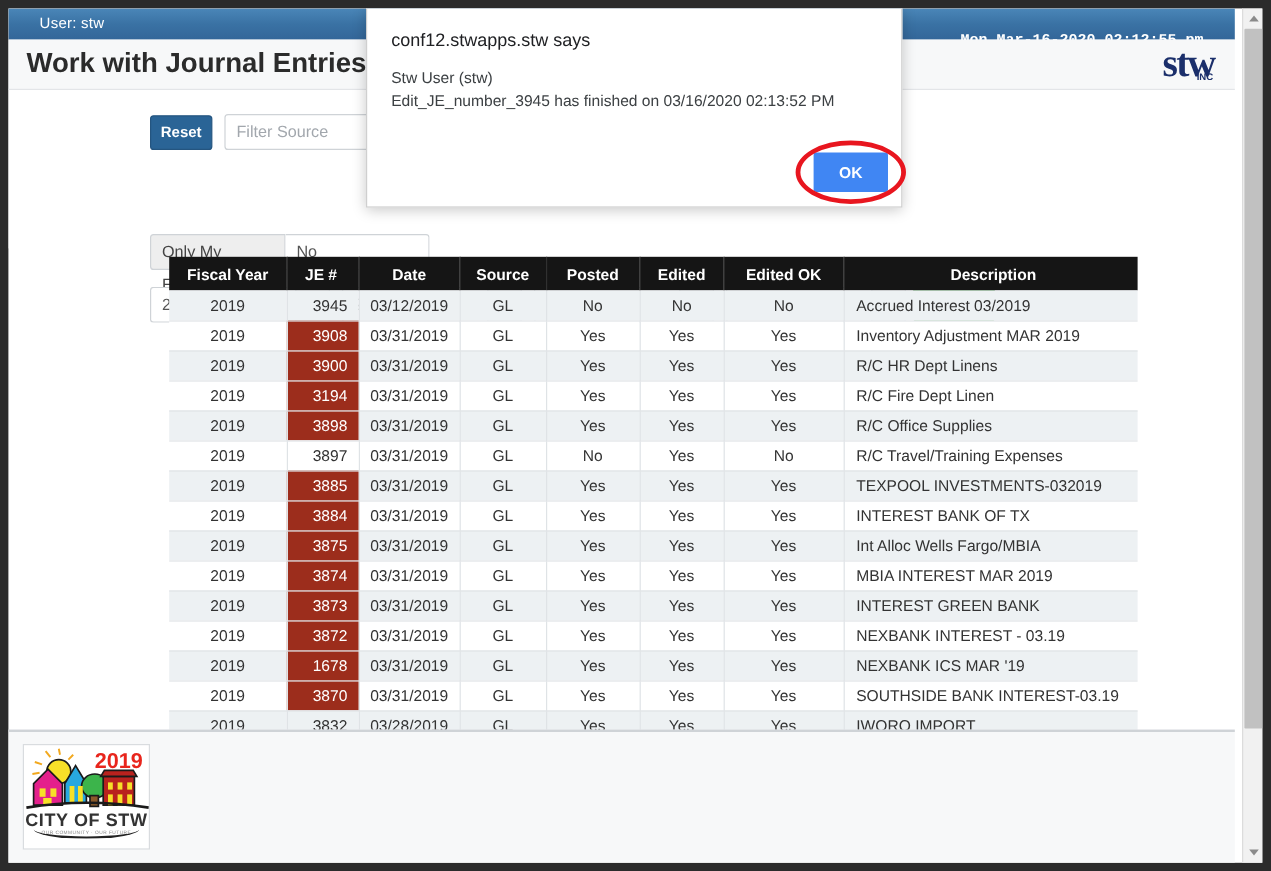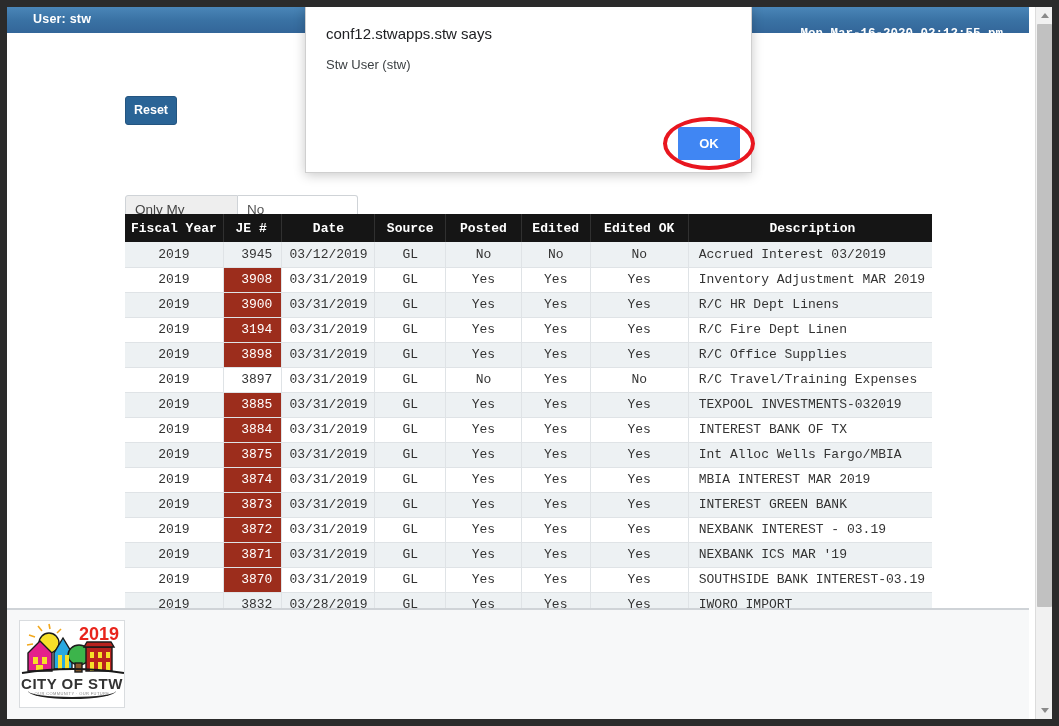--- a/index.html
+++ b/index.html
@@ -11,21 +11,21 @@
 
   
   #window { position:absolute; left:7px; top:7px; width:1045px; height:712px;
             background:#ffffff; overflow:hidden; }
 
   
   #topbar { position:absolute; left:0; top:0; width:1022px; height:26px;
             background:linear-gradient(to bottom,#4a86b8 0%,#3a72a4 50%,#336699 100%);
             color:#ffffff; }
   #topbar .user { position:absolute; left:26px; top:5px; font-size:12.5px;
-                  font-weight:bold; letter-spacing:.2px; }
+                  font-weight:normal; letter-spacing:.2px; }
   #topbar .clock { position:absolute; right:26px; top:20px; font-size:12.5px;
                    font-weight:bold;font-family:Liberation Mono, monospace; }
 
   
   #titleband { position:absolute; left:0; top:26px; width:1022px; height:42px;
                background:#f7f8f9; border-bottom:1px solid #e3e5e8; }
   #pagetitle { position:absolute; left:15px; top:6px; font-size:23px;
                font-weight:bold; color:#2b2b2b; }
   #stwlogo { position:absolute; right:17px; top:4px; height:34px; width:92px; }
   #stwlogo .w { position:absolute; right:0; top:0; font-family:"Liberation Serif", serif;
@@ -91,22 +91,22 @@
   .c-je   { width:60px;  text-align:right;  padding-right:9px !important; }
   .c-date { width:84px;  text-align:center; }
   .c-src  { width:72px;  text-align:center; }
   .c-post { width:78px;  text-align:center; }
   .c-edit { width:70px;  text-align:center;margin-left:40px; }
   .c-eok  { width:100px; text-align:center; }
   .c-desc { text-align:left; padding-left:10px !important; }
   td.je-hl { background:#9c2d1c !important; color:#ffffff !important; }
 
   
-  #gridclip { position:absolute; left:0; top:0; width:1022px; height:670px;
-              overflow:hidden;font-family:Liberation Mono, monospace; }
+  #gridclip { position:absolute; left:16px; top:0; width:1022px; height:670px;
+              overflow:hidden; }
 
   
   #bottombar { position:absolute; left:0; top:601px; width:1022px; height:111px;
                background:#f7f8f9; border-top:2px solid #cfd3d7; }
   #citylogo { position:absolute; left:12px; top:10px; width:106px; height:88px;
               background:#ffffff; border:1px solid #d9dcdf; overflow:hidden; }
   #citylogo .yr { position:absolute; right:5px; top:3px; font-size:18px;
                   font-weight:bold; color:#e8251c; font-family:"Liberation Sans",sans-serif;}
   #citylogo .cityname { position:absolute; left:0; right:0; top:54px; text-align:center;
                   font-size:15px; font-weight:bold; color:#333; letter-spacing:.5px; }
@@ -148,25 +148,33 @@
 <body>
 
 <div id="app">
 <div id="window">
 
   <div id="topbar">
     <div class="user">User: stw</div>
     <div class="clock">Mon Mar-16-2020 02:12:55 pm</div>
   </div>
 
+  <div id="titleband">
+    <div id="pagetitle">Work with Journal Entries</div>
+    <div id="stwlogo">
+      <div class="w">stw</div>
+      <div class="inc">INC</div>
+    </div>
+  </div>
 
   <div id="filters">
 
     <div class="btn-reset">Reset</div>
 
+    <div class="inp inp-filter-source ph">Filter Source</div>
 
     <div class="grp-only">
       <div class="lbl">Only My Entries</div>
       <div class="val">No</div>
     </div>
 
     <div class="qgroup" style="left:118px; width:150px;">
       <div class="fld" style="width:121px;">2019</div>
       <div class="qb" style="left:121px;">
         <div class="qmark">?</div>
@@ -327,21 +335,21 @@
               <td class="c-je je-hl">3872</td>
               <td class="c-date">03/31/2019</td>
               <td class="c-src">GL</td>
               <td class="c-post">Yes</td>
               <td class="c-edit">Yes</td>
               <td class="c-eok">Yes</td>
               <td class="c-desc">NEXBANK INTEREST - 03.19</td>
             </tr>
             <tr>
               <td class="c-fy">2019</td>
-              <td class="c-je je-hl">3871</td>
+              <td class="c-je je-hl">1678</td>
               <td class="c-date">03/31/2019</td>
               <td class="c-src">GL</td>
               <td class="c-post">Yes</td>
               <td class="c-edit">Yes</td>
               <td class="c-eok">Yes</td>
               <td class="c-desc">NEXBANK ICS MAR '19</td>
             </tr>
             <tr>
               <td class="c-fy">2019</td>
               <td class="c-je je-hl">3870</td>
@@ -414,18 +422,19 @@
         </div>
     <div class="thumb"></div>
     <div class="arrowBot">
           <div class="ar"></div>
         </div>
   </div>
 
   <div id="dialog">
     <div class="dtitle">conf12.stwapps.stw says</div>
     <div class="dl1">Stw  User (stw)</div>
+    <div class="dl2">Edit_JE_number_3945 has finished on 03/16/2020  02:13:52 PM</div>
     <button id="okbtn">OK</button>
     <div id="okoval"></div>
   </div>
 
 </div>
 </div>
 
 </body></html>

